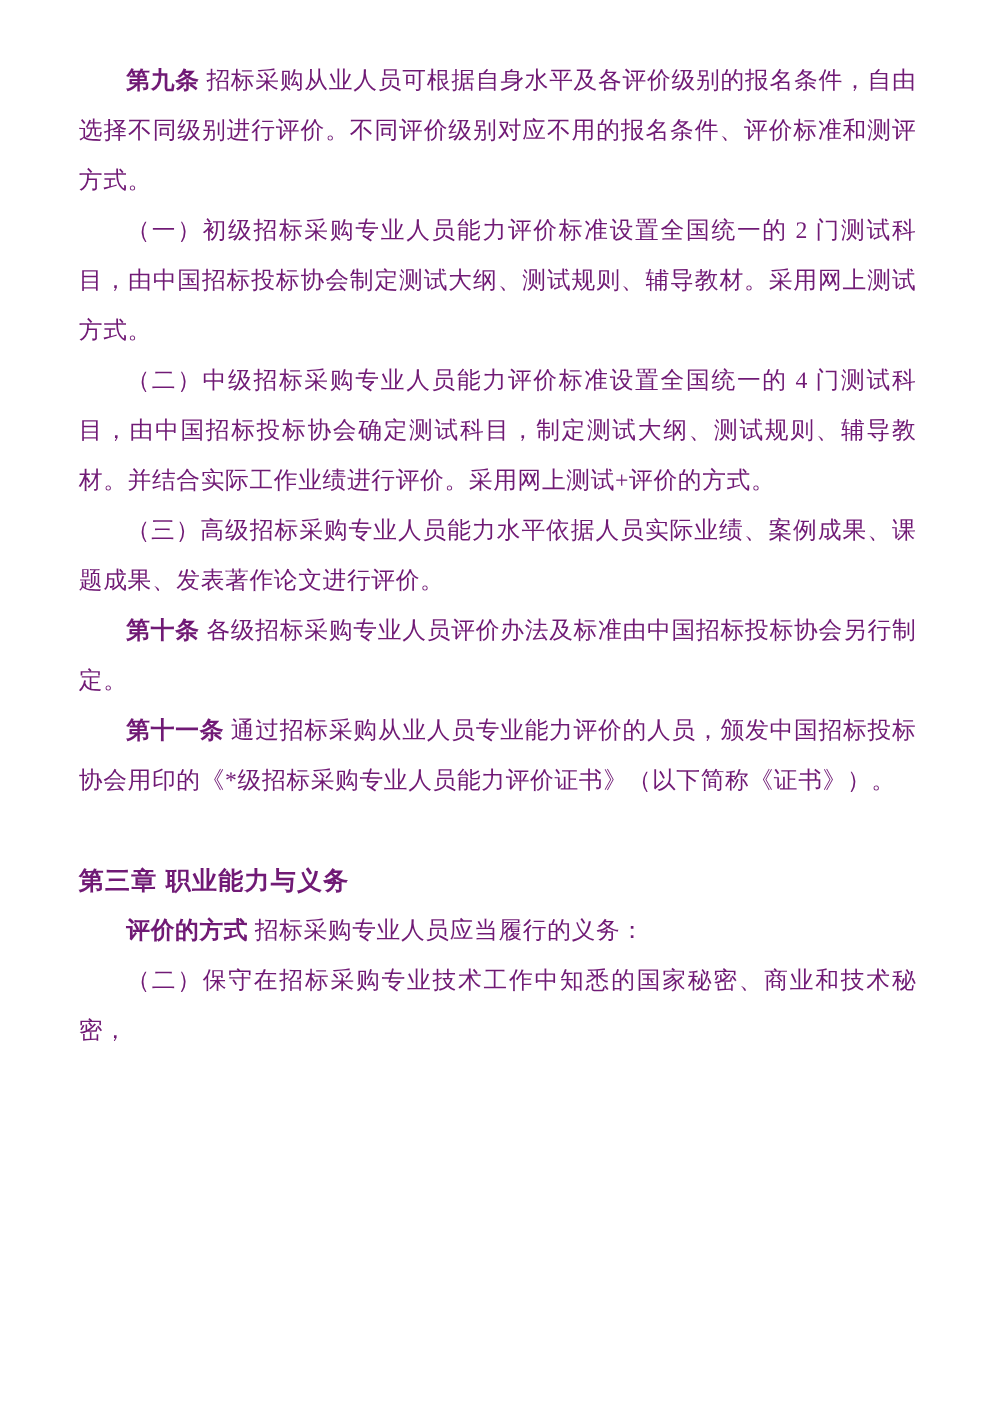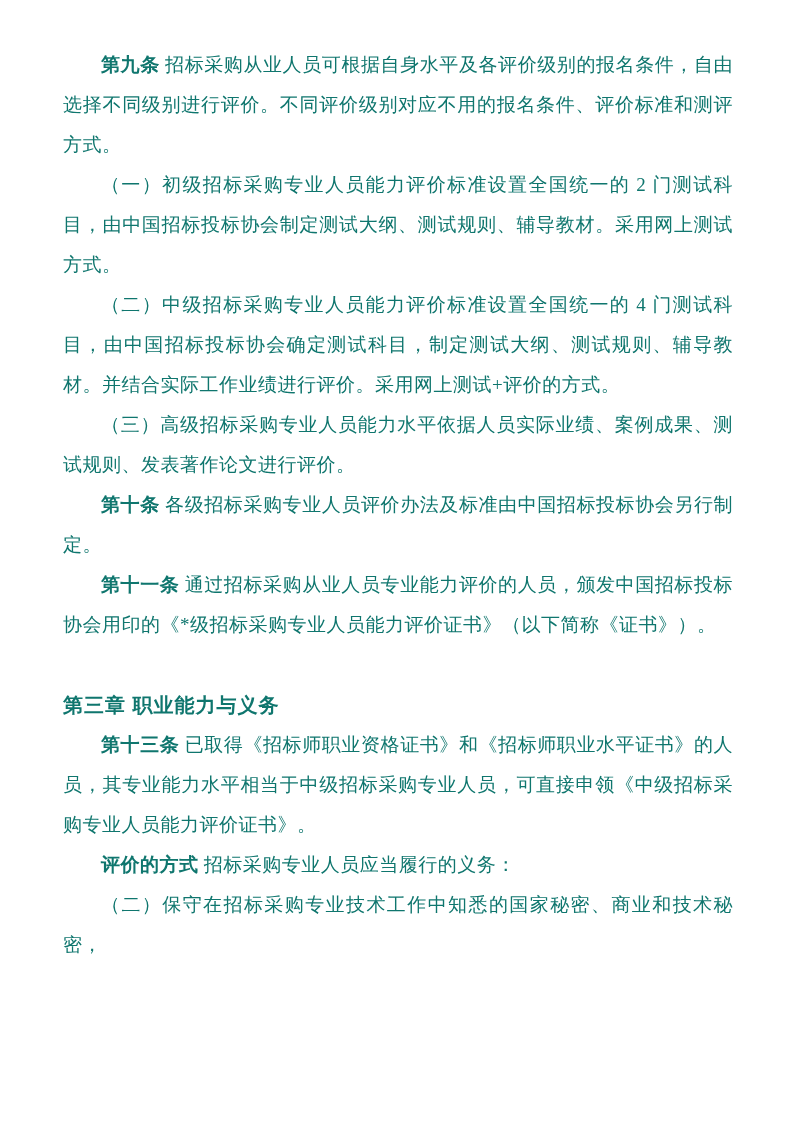--- a/index.html
+++ b/index.html
@@ -6,21 +6,21 @@
     margin: 0;
     padding: 0;
     background: #ffffff;
   }
   .page {
     position: relative;
     width: 793px;
     height: 1122px;
     background: #ffffff;
     overflow: hidden;
-    color: #0f766e;
+    color: #701a75;
   }
   .content {
     box-sizing: border-box;
     padding: 45px 60px 0 63px;
     font-family: "Liberation Serif", "DejaVu Serif", serif;
     font-size: 19px;
     line-height: 40px;
     letter-spacing: 0.5px;
   }
   .para {
@@ -48,31 +48,30 @@
 
 <div class="page">
   <div class="content">
 
     <p class="para"><b class="lead">第九条</b><span> 招标采购从业人员可根据自身水平及各评价级别的报名条件，自由选择不同级别进行评价。不同评价级别对应不用的报名条件、评价标准和测评方式。</span></p>
 
     <p class="para"><b class="lead"></b><span>（一）初级招标采购专业人员能力评价标准设置全国统一的 2 门测试科目，由中国招标投标协会制定测试大纲、测试规则、辅导教材。采用网上测试方式。</span></p>
 
     <p class="para"><b class="lead"></b><span>（二）中级招标采购专业人员能力评价标准设置全国统一的 4 门测试科目，由中国招标投标协会确定测试科目，制定测试大纲、测试规则、辅导教材。并结合实际工作业绩进行评价。采用网上测试+评价的方式。</span></p>
 
-    <p class="para"><b class="lead"></b><span>（三）高级招标采购专业人员能力水平依据人员实际业绩、案例成果、测试规则、发表著作论文进行评价。</span></p>
+    <p class="para"><b class="lead"></b><span>（三）高级招标采购专业人员能力水平依据人员实际业绩、案例成果、课题成果、发表著作论文进行评价。</span></p>
 
     <p class="para"><b class="lead">第十条</b><span> 各级招标采购专业人员评价办法及标准由中国招标投标协会另行制定。</span></p>
 
     <p class="para"><b class="lead">第十一条</b><span> 通过招标采购从业人员专业能力评价的人员，颁发中国招标投标协会用印的《*级招标采购专业人员能力评价证书》（以下简称《证书》）。</span></p>
 
     <h2 class="chapter">第三章 职业能力与义务</h2>
 
 
 
-    <p class="para"><b class="lead">第十三条</b><span> 已取得《招标师职业资格证书》和《招标师职业水平证书》的人员，其专业能力水平相当于中级招标采购专业人员，可直接申领《中级招标采购专业人员能力评价证书》。</span></p>
 
     <p class="para"><b class="lead">评价的方式</b><span> 招标采购专业人员应当履行的义务：</span></p>
 
 
     <p class="para"><b class="lead"></b><span>（二）保守在招标采购专业技术工作中知悉的国家秘密、商业和技术秘密，</span></p>
 
   </div>
 </div>
 
 </body></html>

